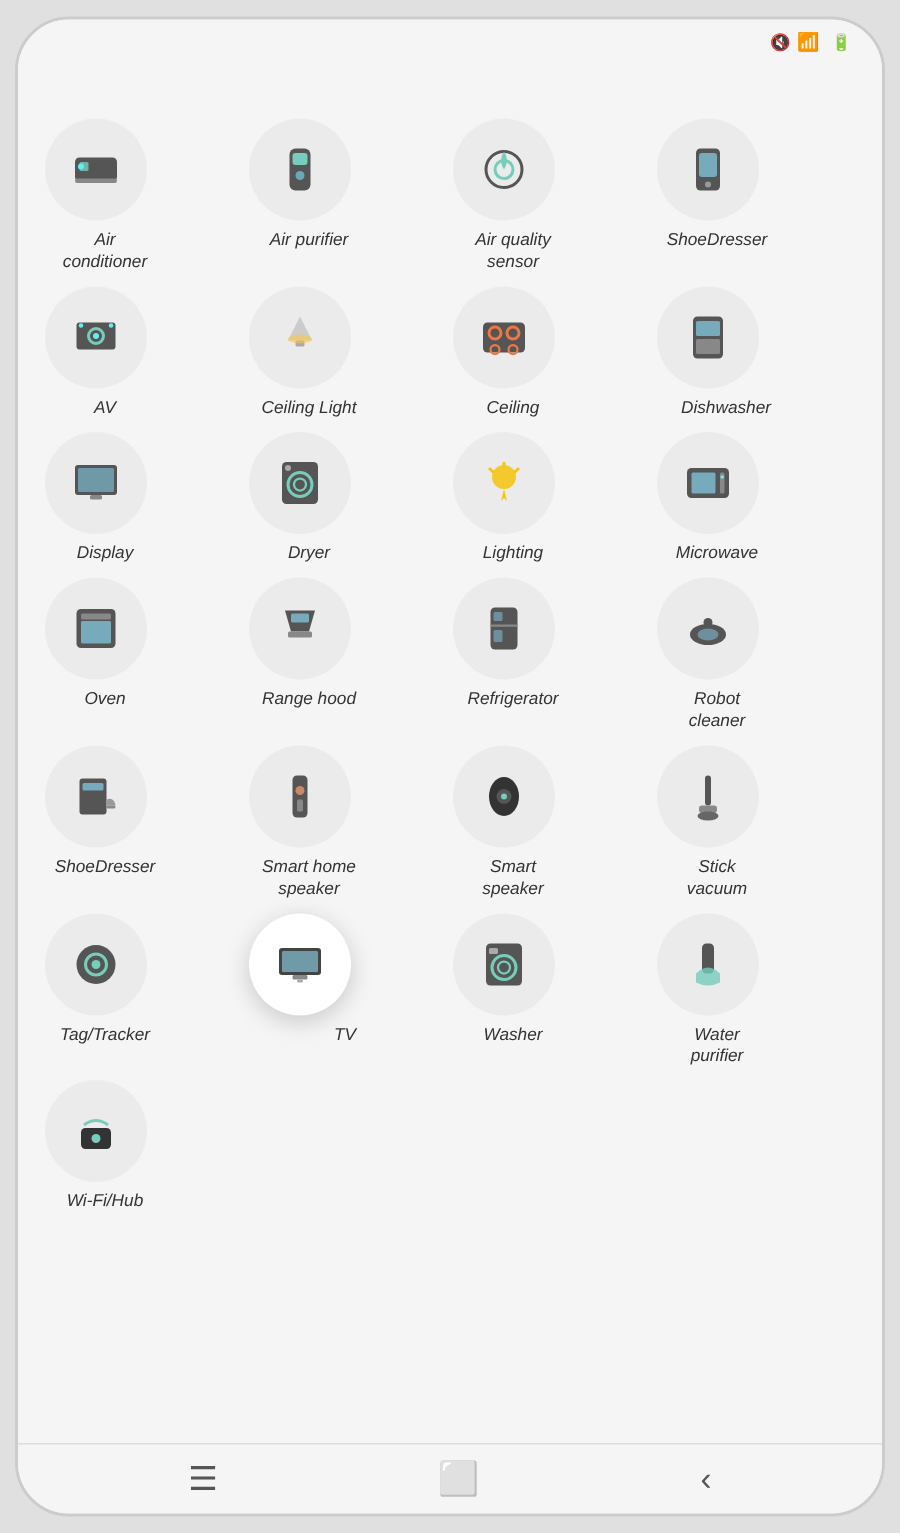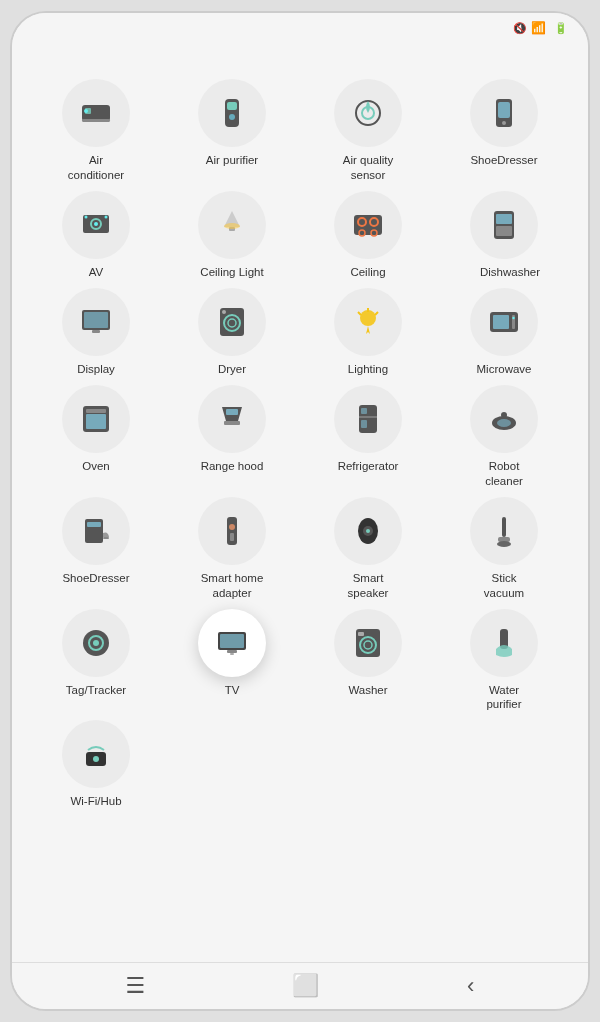--- a/index.html
+++ b/index.html
@@ -64,23 +64,23 @@
     }
     .grid {
       display: grid;
       grid-template-columns: repeat(4, 1fr);
       gap: 8px 4px;
       padding: 0 8px;
     }
     .item {
       display: flex;
       flex-direction: column;
-      align-items: center;
       gap: 6px;
       cursor: pointer;
+      font-style: italic;
     }
     .icon-circle {
       width: 68px;
       height: 68px;
       border-radius: 50%;
       background: #ebebeb;
       display: flex;
       align-items: center;
       justify-content: center;
       overflow: hidden;
@@ -322,21 +322,21 @@
         </div>
         <div class="item">
           <div class="icon-circle">
             <svg viewBox="0 0 36 36">
               <rect x="13" y="4" width="10" height="28" rx="3" fill="#555"></rect>
               <circle cx="18" cy="14" r="3" fill="#c86"></circle>
               <rect x="16" y="20" width="4" height="8" rx="1" fill="#888"></rect>
             </svg>
           </div>
           <span class="item-label" style="white-space: pre-line;">Smart home
-adapter</span>
+speaker</span>
         </div>
         <div class="item">
           <div class="icon-circle">
             <svg viewBox="0 0 36 36">
               <ellipse cx="18" cy="18" rx="10" ry="13" fill="#333"></ellipse>
               <circle cx="18" cy="18" r="5" fill="#555"></circle>
               <circle cx="18" cy="18" r="2" fill="#7cb"></circle>
             </svg>
           </div>
           <span class="item-label" style="white-space: pre-line;">Smart
@@ -365,21 +365,21 @@
         </div>
         <div class="item">
           <div class="icon-circle highlighted">
             <svg viewBox="0 0 36 36">
               <rect x="4" y="7" width="28" height="18" rx="2" fill="#444"></rect>
               <rect x="6" y="9" width="24" height="14" rx="1" fill="#7ab" opacity="0.85"></rect>
               <rect x="13" y="25" width="10" height="3" rx="1" fill="#888"></rect>
               <rect x="16" y="28" width="4" height="2" rx="1" fill="#aaa"></rect>
             </svg>
           </div>
-          <span class="item-label" style="white-space: pre-line;">TV</span>
+          <span class="item-label" style="white-space: pre-line; margin-left: 24px;">TV</span>
         </div>
         <div class="item">
           <div class="icon-circle">
             <svg viewBox="0 0 36 36">
               <rect x="6" y="4" width="24" height="28" rx="3" fill="#555"></rect>
               <circle cx="18" cy="20" r="8" fill="none" stroke="#7cb" stroke-width="2"></circle>
               <circle cx="18" cy="20" r="4" fill="none" stroke="#7cb" stroke-width="1.5"></circle>
               <rect x="8" y="7" width="6" height="4" rx="1" fill="#aaa"></rect>
             </svg>
           </div>

